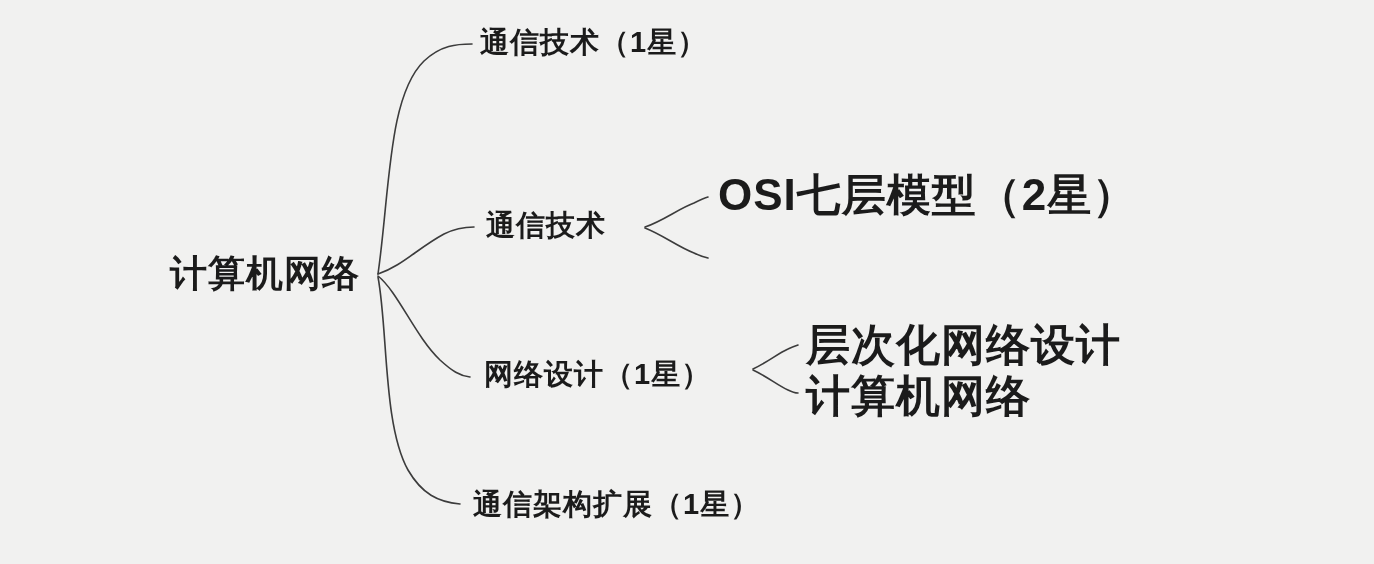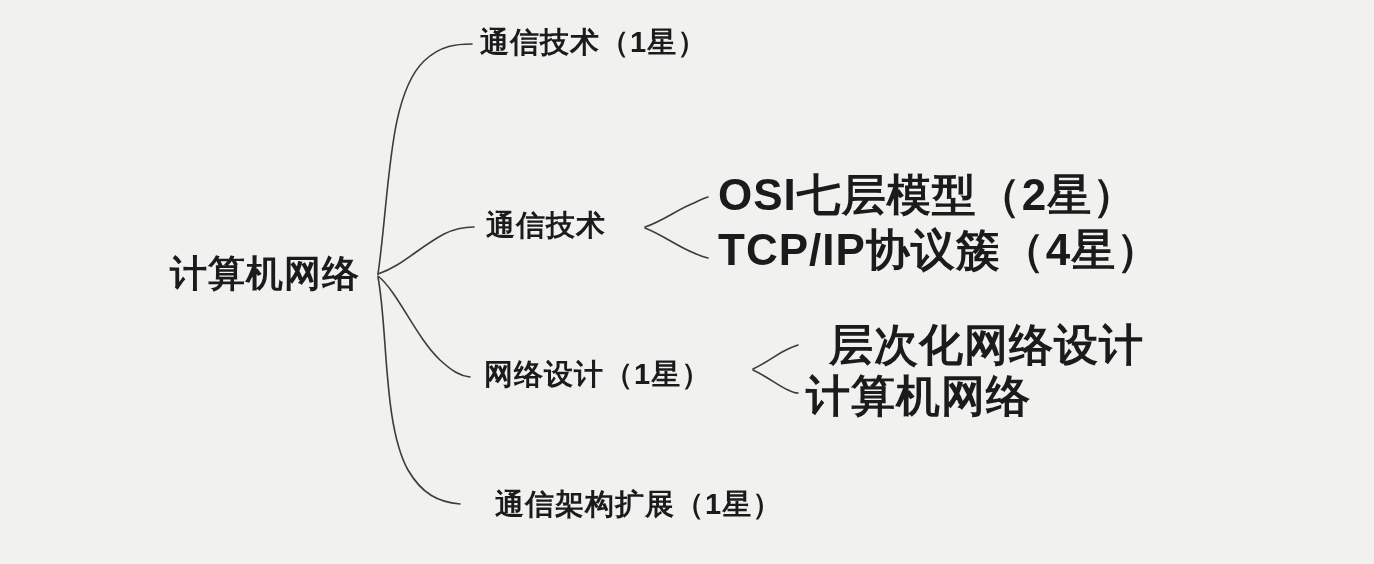--- a/index.html
+++ b/index.html
@@ -72,23 +72,22 @@
   </svg>
 
   <div class="node root" style="left:170px; top:274px;">计算机网络</div>
 
   <div class="node branch" style="left:480px; top:43px;">通信技术（1星）</div>
 
   <div class="node branch" style="left:486px; top:226px;">通信技术</div>
 
   <div class="node leaf" style="left:718px; top:195px;">OSI七层模型（2星）</div>
 
-  <div class="node leaf" style="left:718px; top:250px;">TCP/IP协议簇（4星）</div>
 
   <div class="node branch" style="left:484px; top:375px;">网络设计（1星）</div>
 
-  <div class="node leaf" style="left:806px; top:345px;margin-left:23px;">层次化网络设计</div>
+  <div class="node leaf" style="left:806px; top:345px;">层次化网络设计</div>
 
   <div class="node leaf" style="left:806px; top:396px;">计算机网络</div>
 
-  <div class="node branch" style="left:495px; top:505px;">通信架构扩展（1星）</div>
+  <div class="node branch" style="left:473px; top:505px;">通信架构扩展（1星）</div>
 
 </div>
 
 </body></html>

